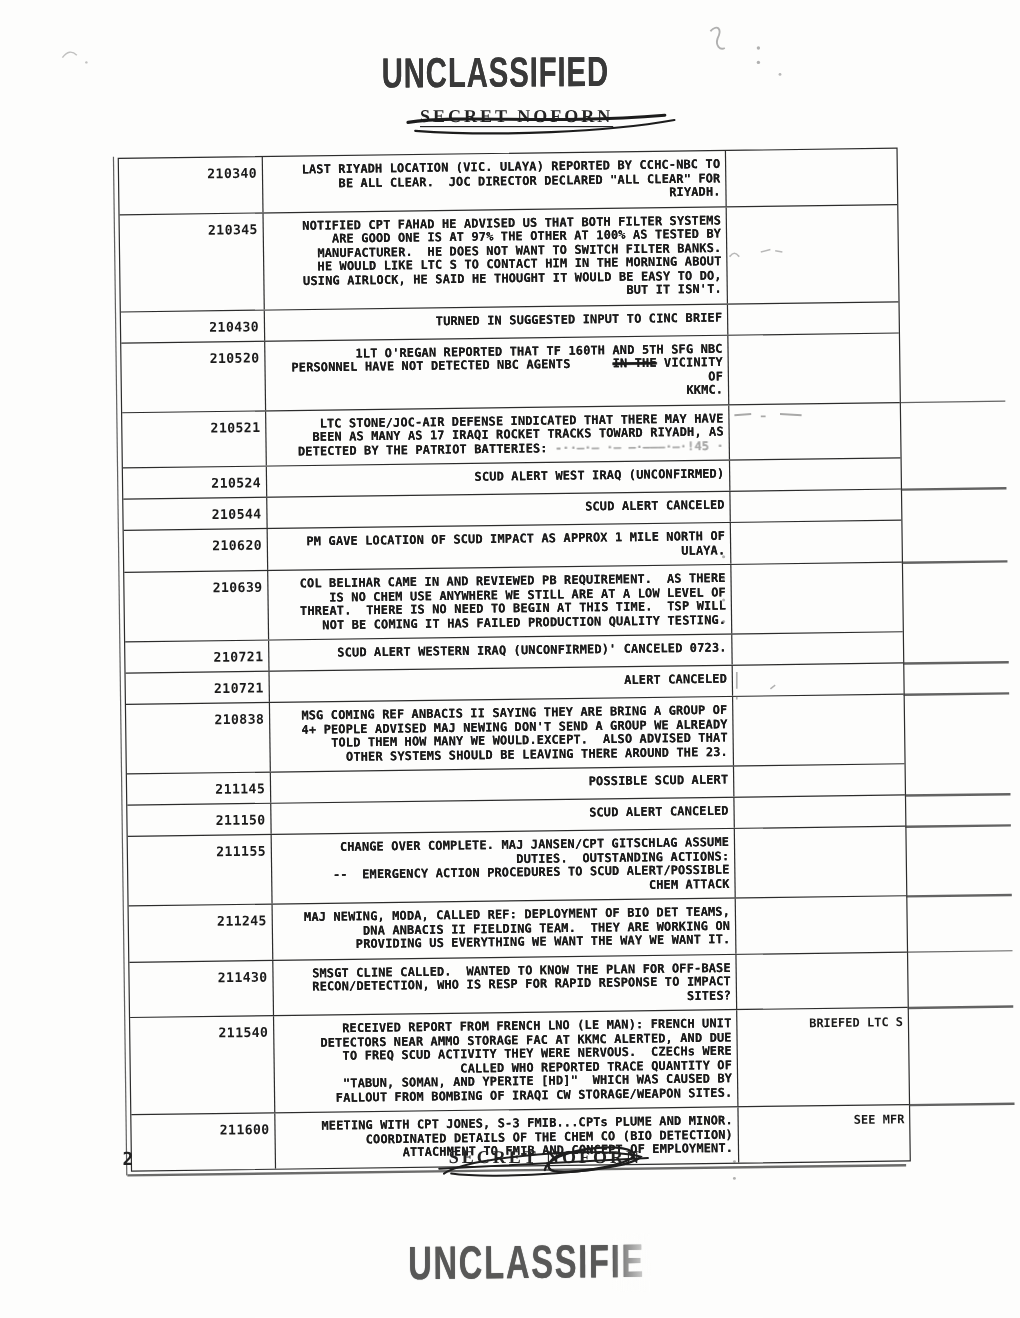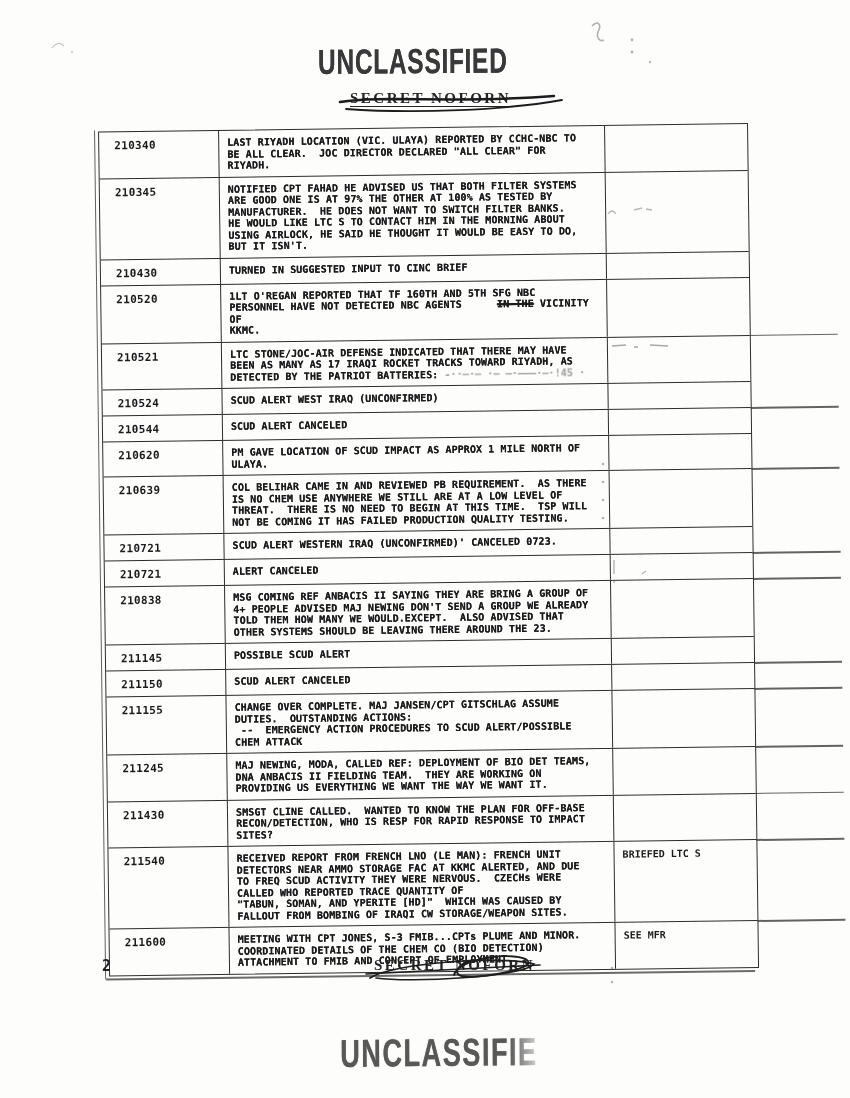--- a/index.html
+++ b/index.html
@@ -1,20 +1,21 @@
 <!DOCTYPE html>
 <html><head>
 <meta charset="utf-8">
 <style>
   html,body{margin:0;padding:0;}
   .page{
     position:relative; width:850px; height:1098px;
     background:#fdfdfc; overflow:hidden;
     font-family:"DejaVu Sans Mono", monospace;
     color:#1b1b1b;
+    text-align:right;
   }
   
   .stamp{
     position:absolute; font-family:"Liberation Sans", sans-serif;
     font-weight:bold; color:#1f1f1f; white-space:nowrap;
     transform-origin:0 0; line-height:1;
   }
   .stamp-top{ left:318px; top:44px; font-size:35px; letter-spacing:1px;
     transform:scaleX(.70) rotate(-.3deg); opacity:.88; text-shadow:0 0 .6px #222;}
   .stamp-bottom{ left:340px; top:1034px; font-size:39px; letter-spacing:2px;

